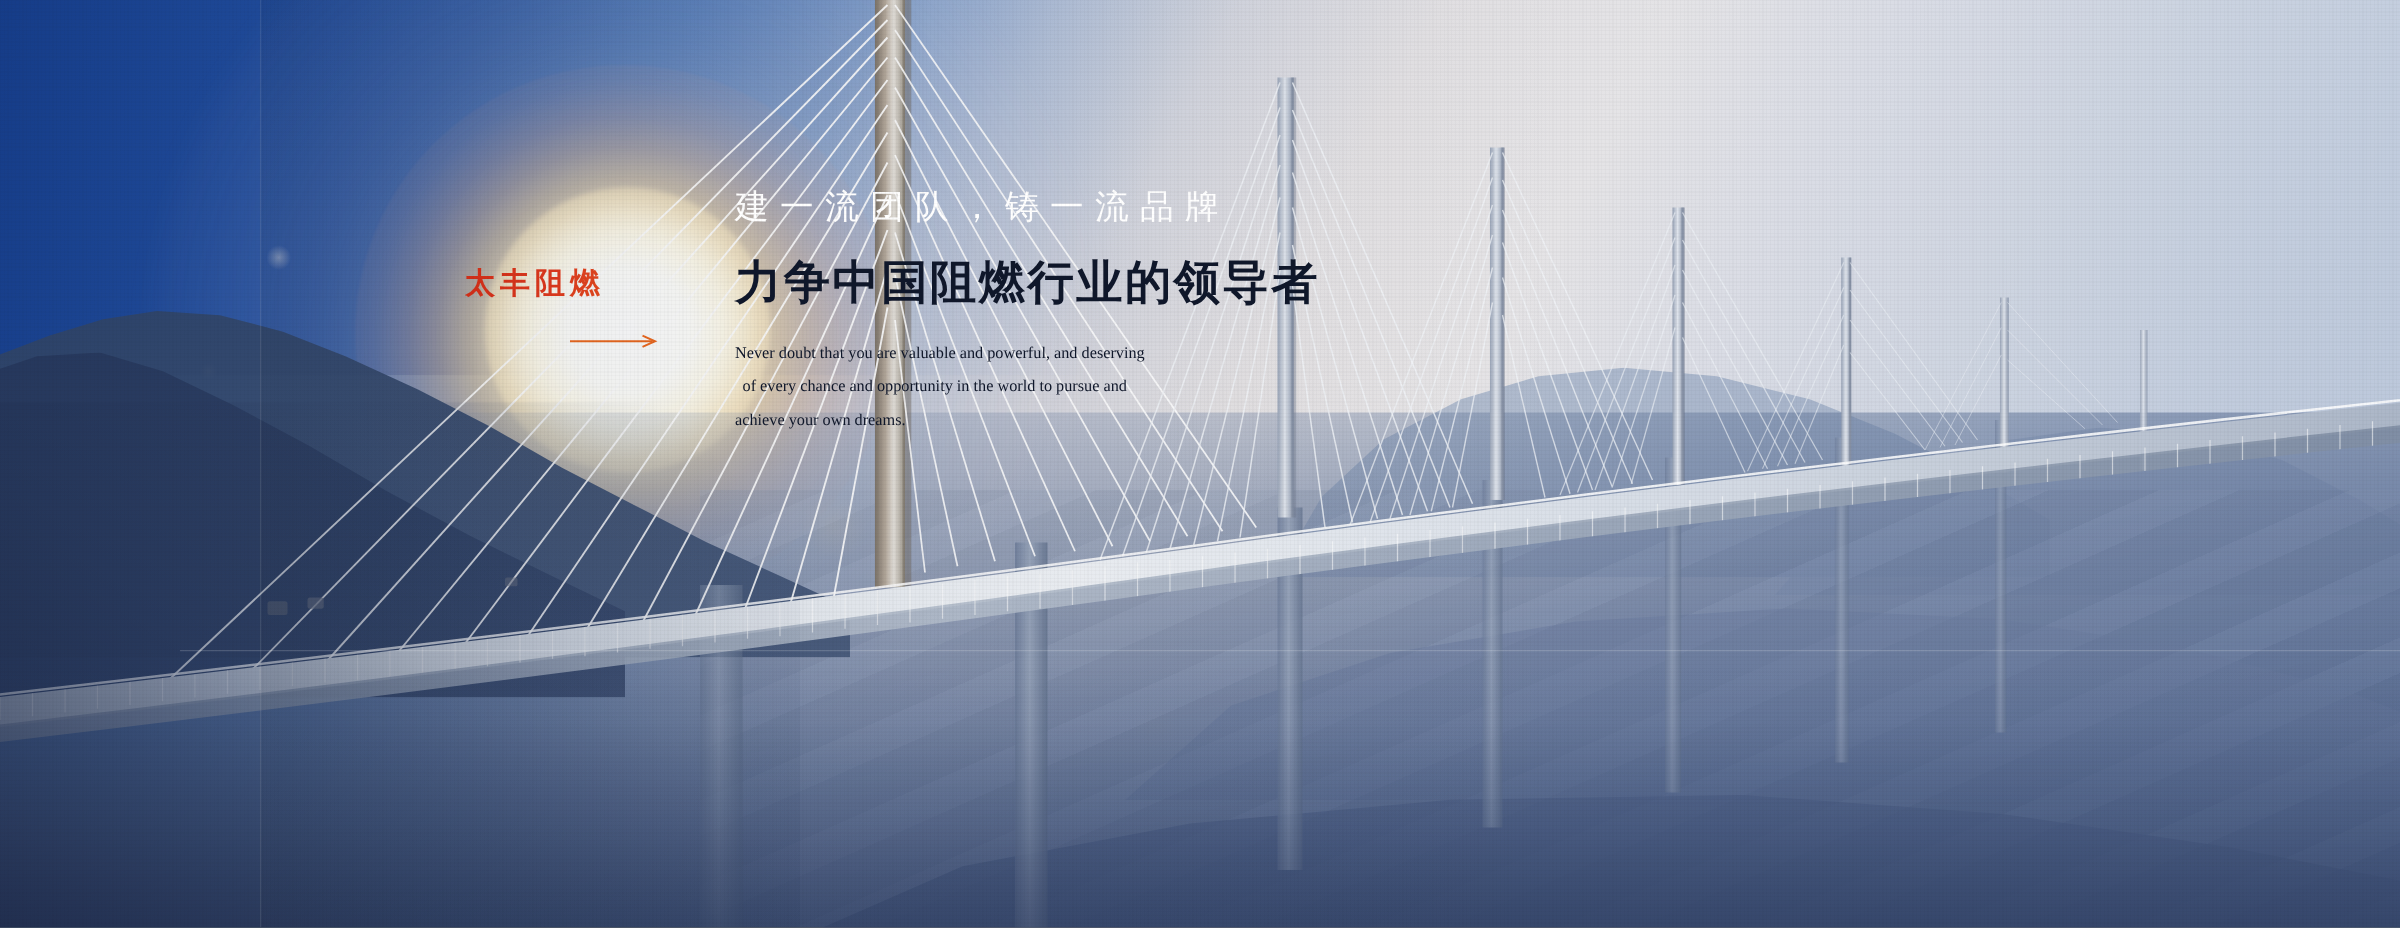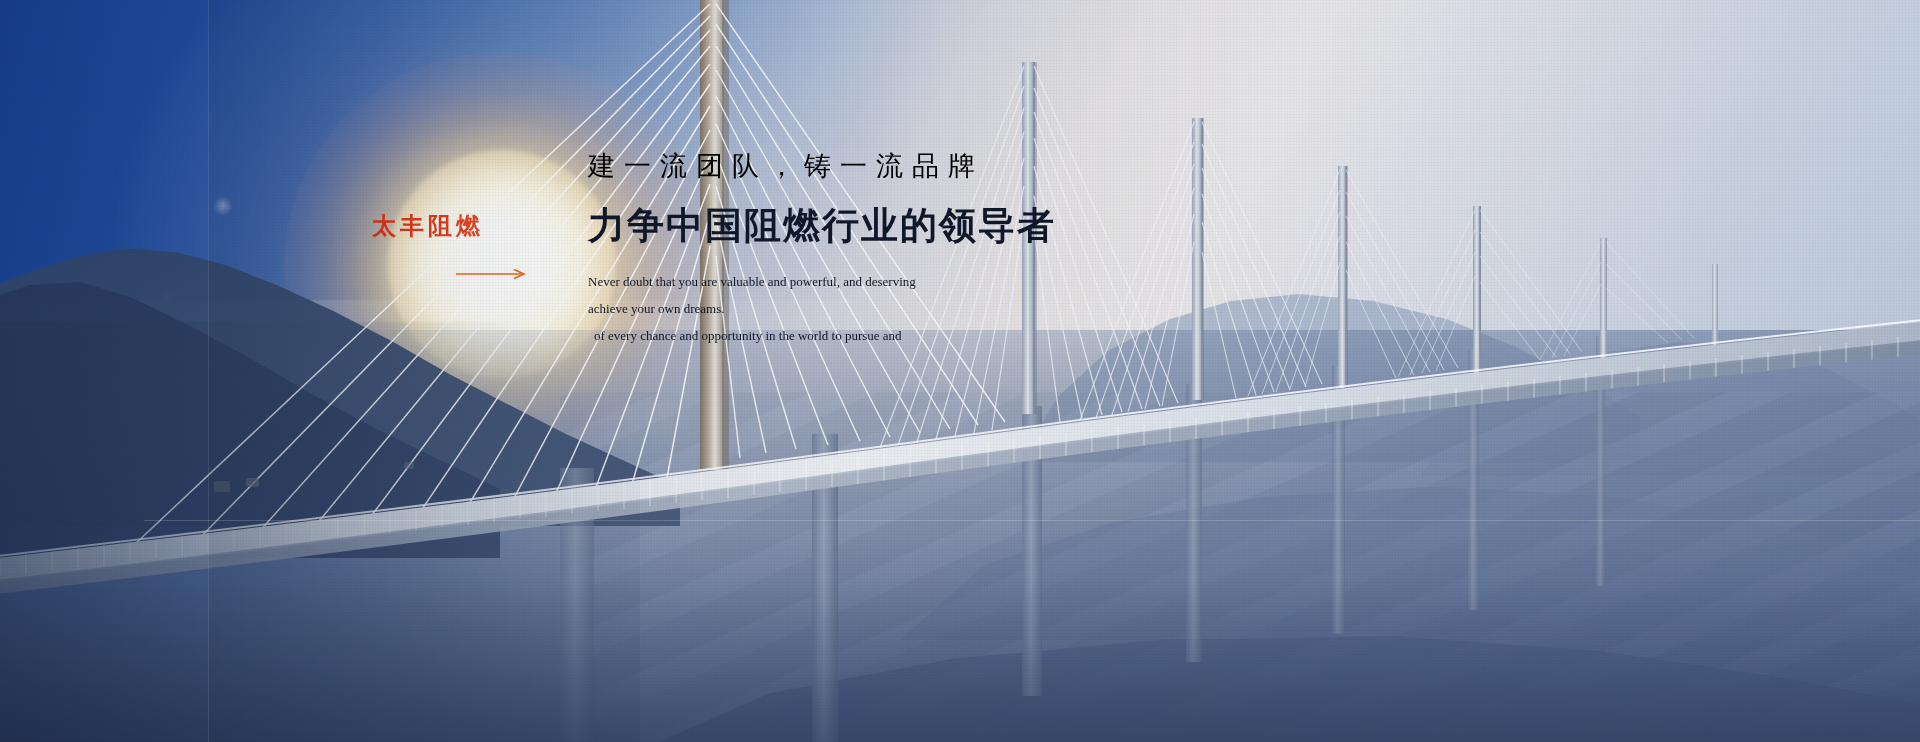--- a/index.html
+++ b/index.html
@@ -279,21 +279,21 @@
   .text-block {
     position: absolute;
     left: 588px; top: 152px;
     width: 520px;
   }
   .headline-sub {
     font-family: "DejaVu Serif", "Liberation Serif", serif;
     font-size: 27px;
     font-weight: 400;
     letter-spacing: 9px;
-    color: #000000;
+    color: #ffffff;
     line-height: 1;
     white-space: nowrap;
     margin: 0 0 28px 0;
   }
   .headline-main {
     font-family: "DejaVu Sans", "Liberation Sans", sans-serif;
     font-size: 37px;
     font-weight: 700;
     letter-spacing: 2px;
     color: #0f172a;
@@ -631,21 +631,21 @@
           <polyline points="58,1.5 68,6 58,10.5" fill="none" stroke="#e2651f" stroke-width="1.6"></polyline>
         </svg>
       </span>
     </div>
 
     <div class="text-block">
       <h2 class="headline-sub">建一流团队，铸一流品牌</h2>
       <h1 class="headline-main">力争中国阻燃行业的领导者</h1>
       <p class="paragraph">
         <span class="paragraph-line">Never doubt that you are valuable and powerful, and deserving</span>
+        <span class="paragraph-line indent">of every chance and opportunity in the world to pursue and</span>
         <span class="paragraph-line">achieve your own dreams.</span>
-        <span class="paragraph-line indent">of every chance and opportunity in the world to pursue and</span>
       </p>
     </div>
 
   </div>
 
   <div class="halftone"></div>
 </div>
 
 </body></html>

